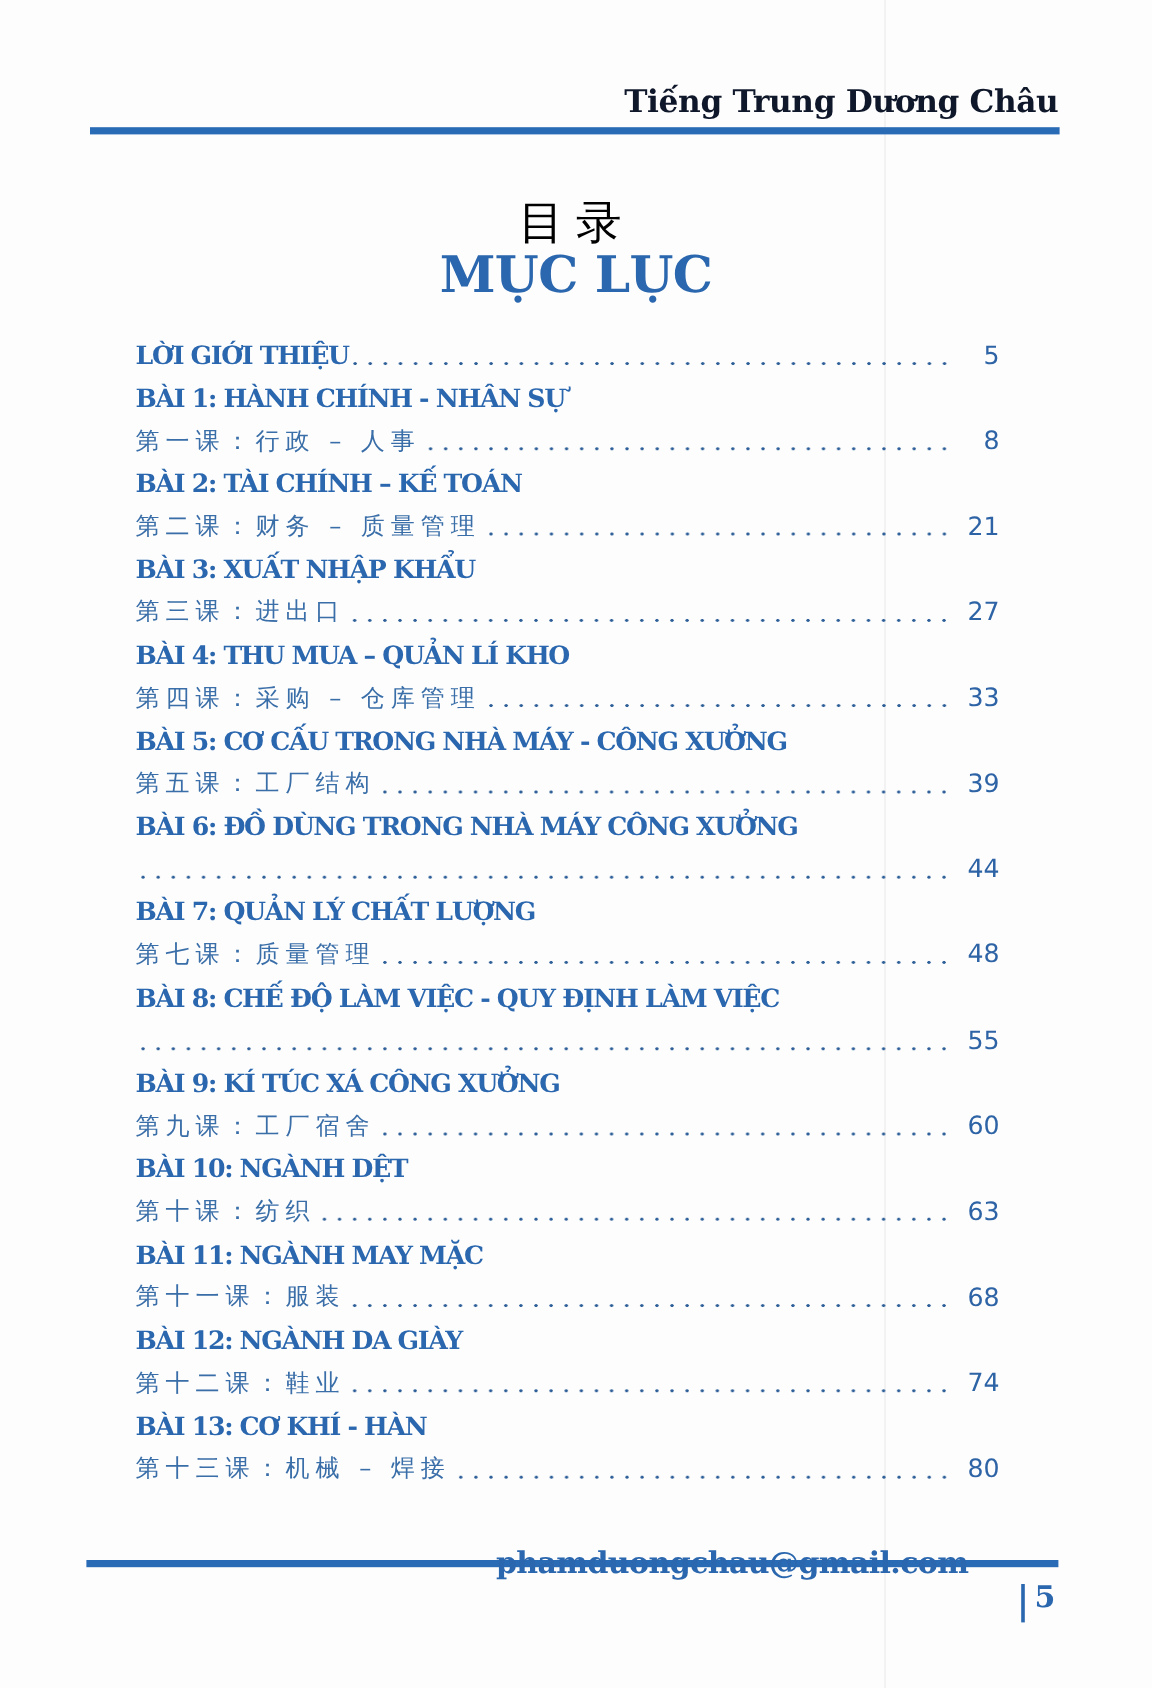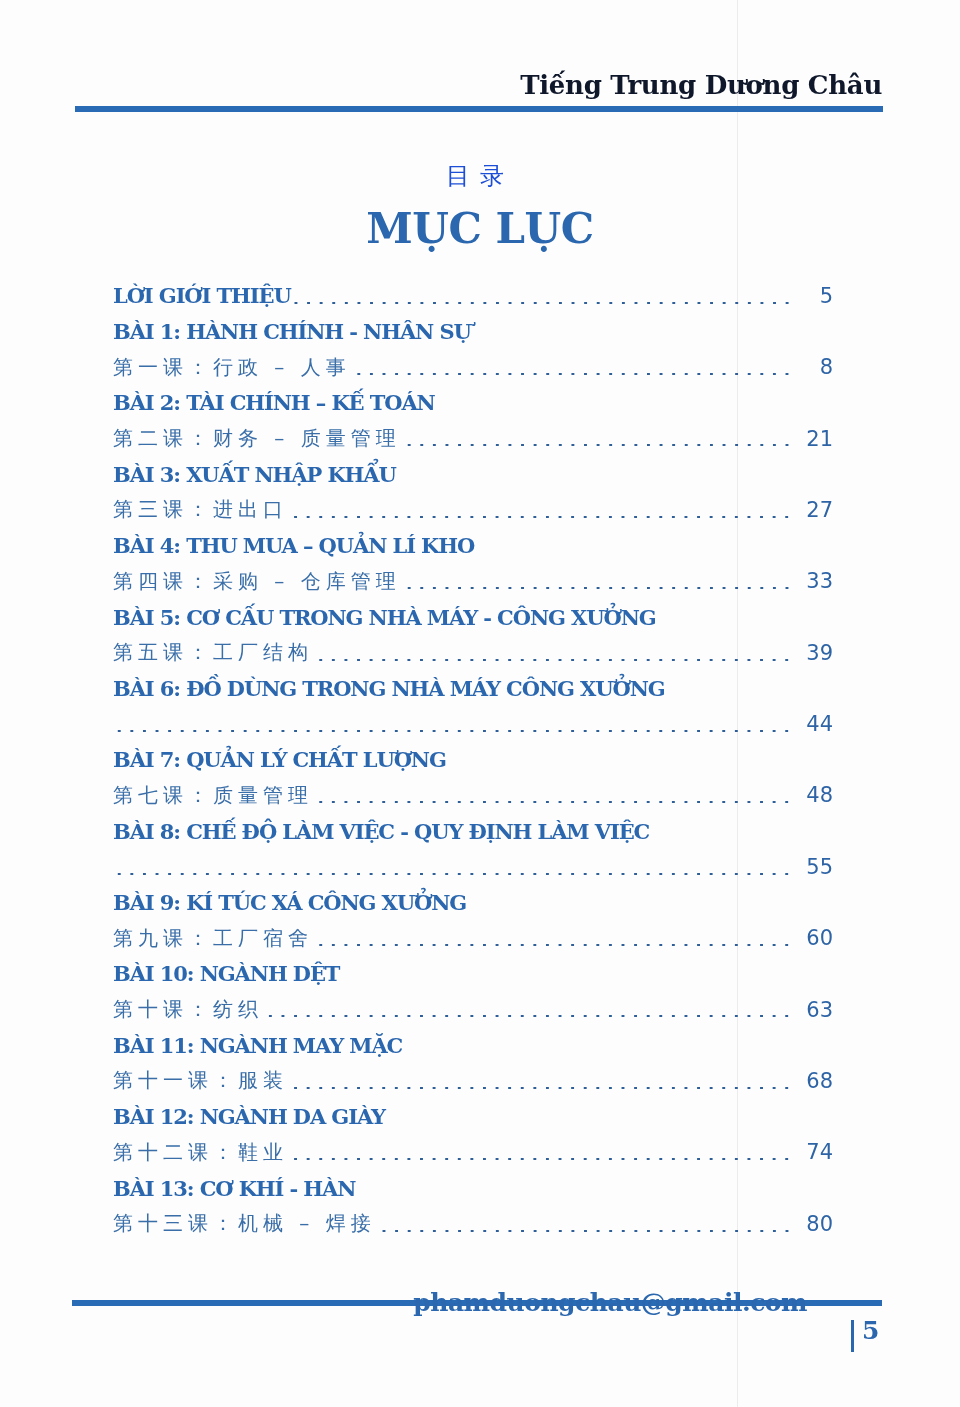--- a/index.html
+++ b/index.html
@@ -38,23 +38,23 @@
       background: #2a6bb6;
     }
     .rule.top { top: 106px; }
     .rule.bottom { top: 1300px; left: 72px; width: 810px; }
 
     .title-cn {
       position: absolute;
       left: 0; right: 0; top: 160px;
       text-align: center;
       font-family: "DejaVu Serif", serif;
-      font-size: 24px;
+      font-size: 38px;
       letter-spacing: 10px;
-      color: #1d4ed8;
+      color: #000000;
     }
     .title-vn {
       position: absolute;
       left: 0; right: 0; top: 204px;
       text-align: center;
       font-family: "DejaVu Serif", serif;
       font-weight: bold;
       font-size: 42px;
       color: #2b67ae;
       letter-spacing: -0.5px;

